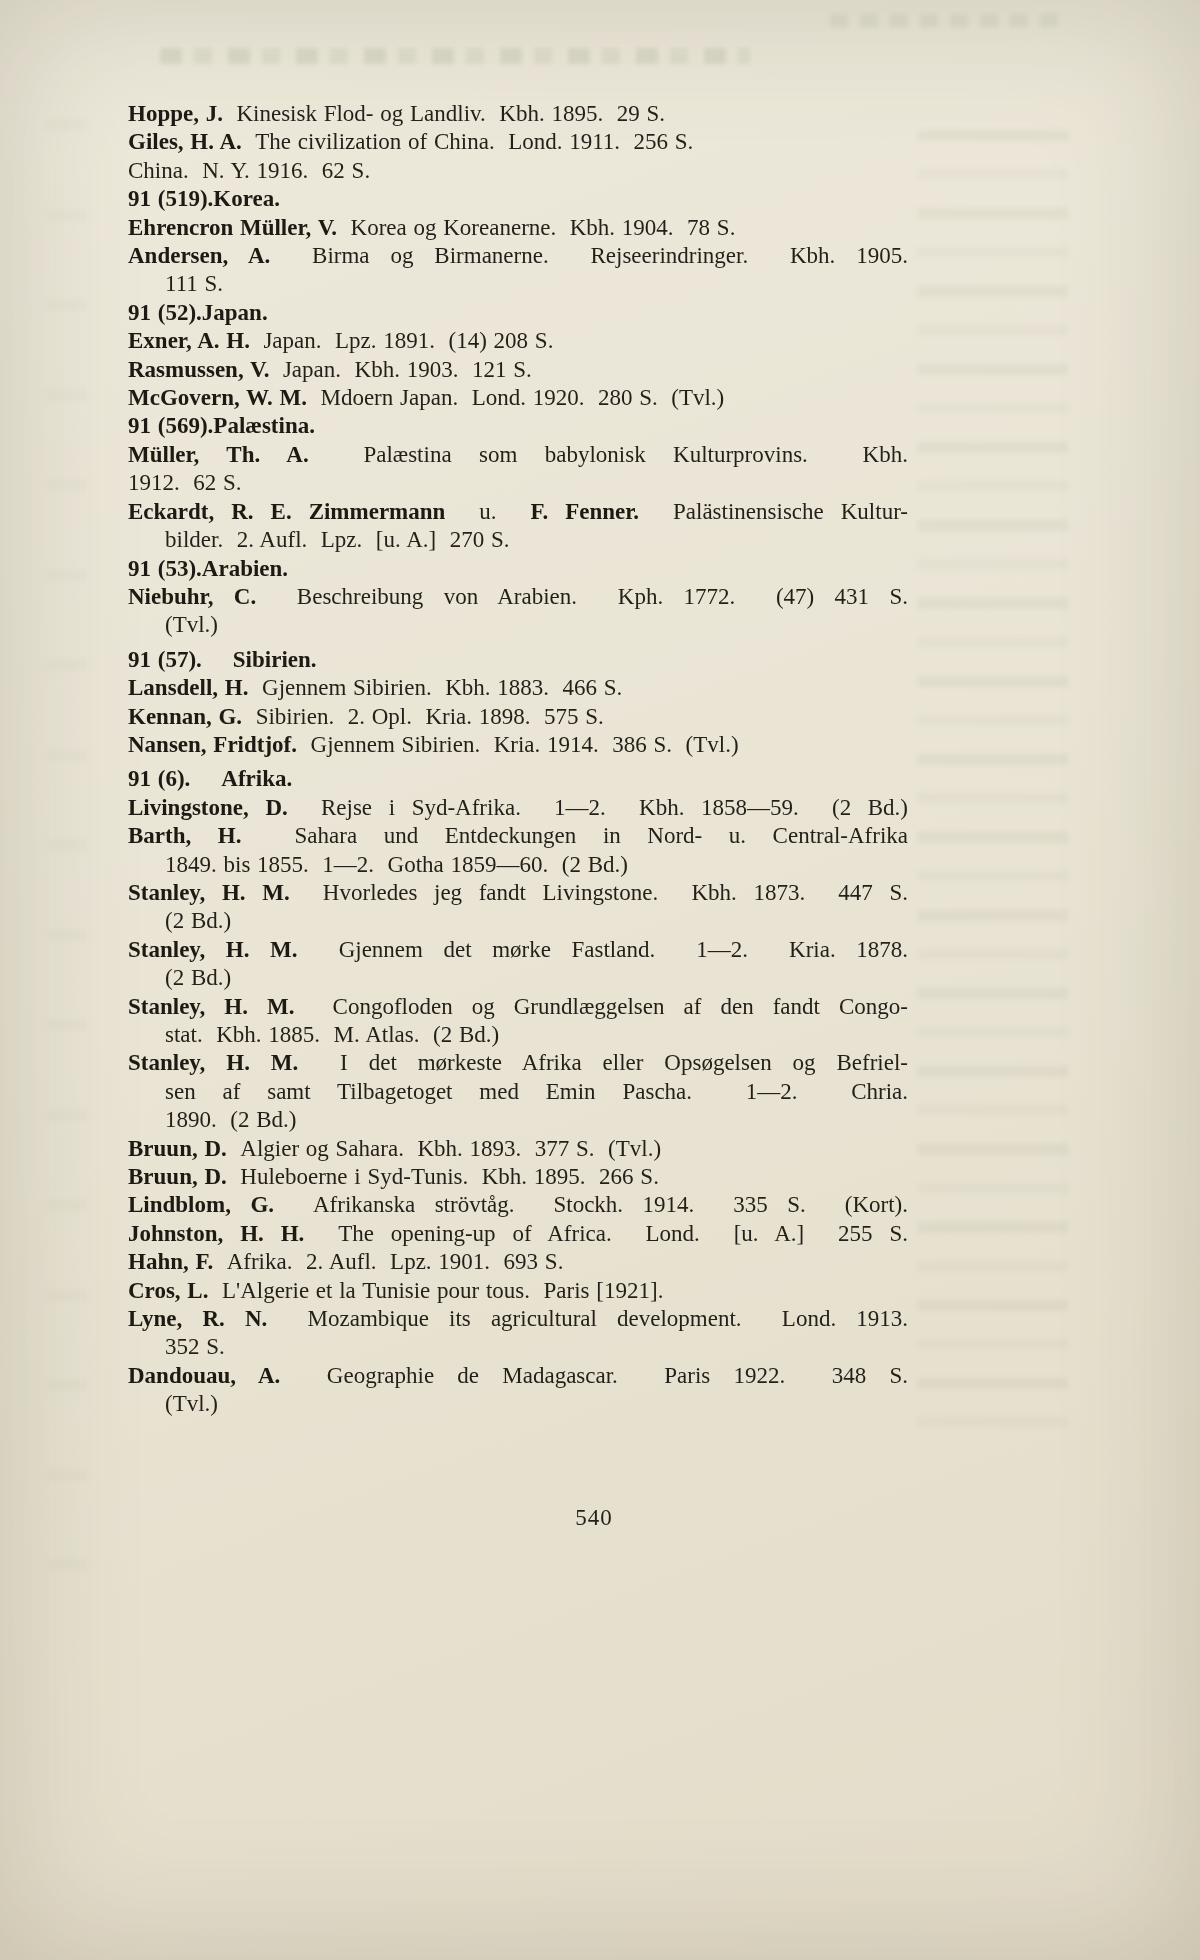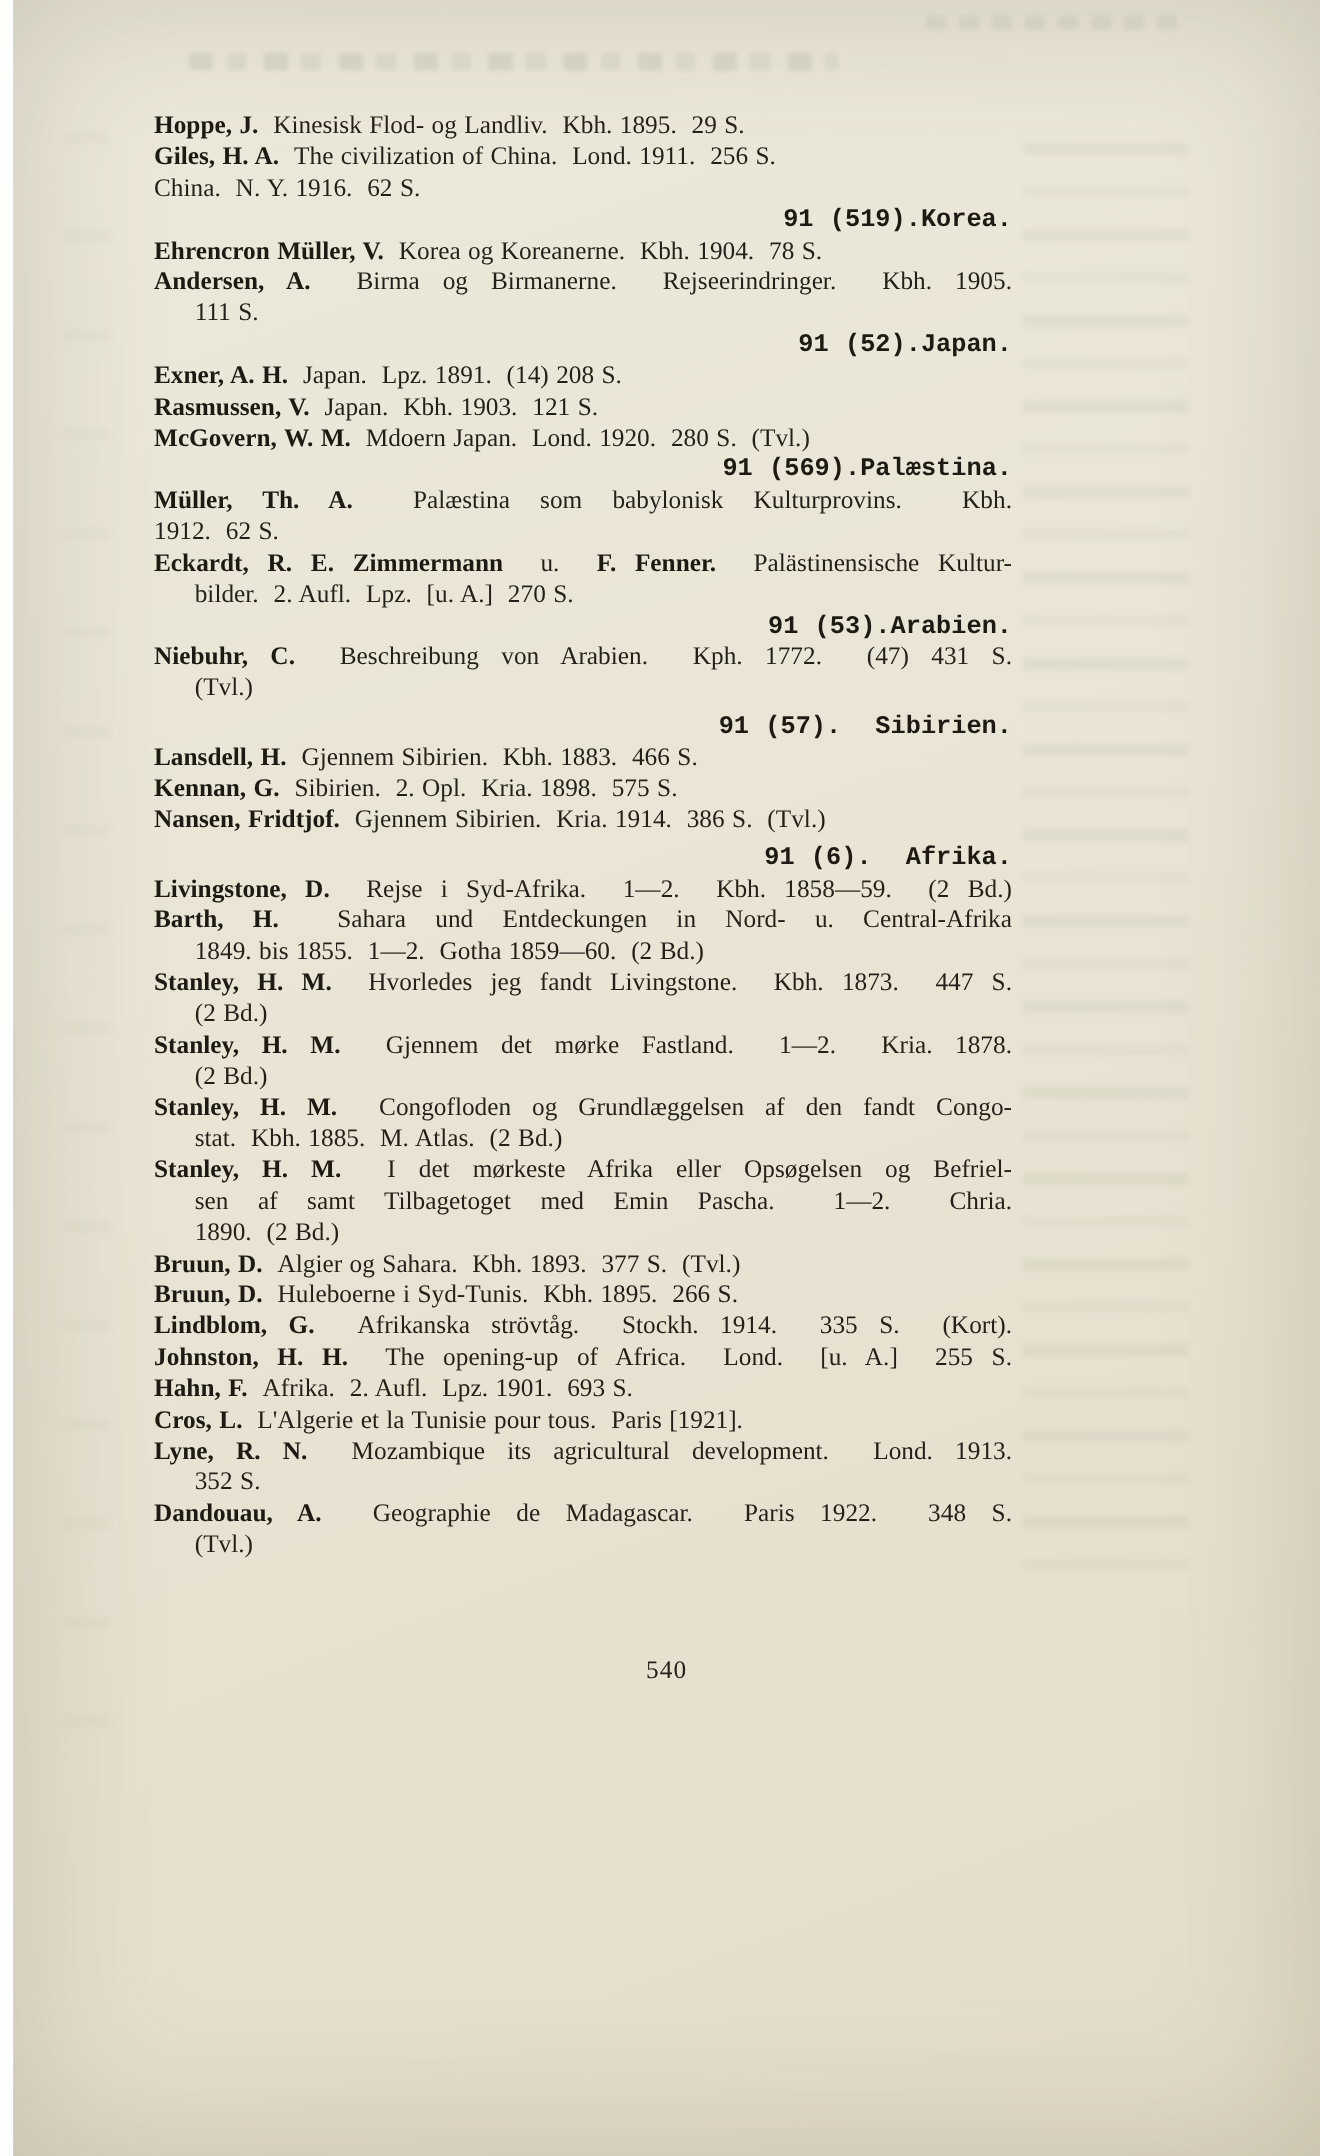--- a/index.html
+++ b/index.html
@@ -7,21 +7,20 @@
   body {
     width: 1200px; height: 1960px;
     position: relative;
     font-family: "Liberation Serif", serif;
     overflow: hidden;
   }
   .paper {
     position: absolute; inset: 0;
     background: linear-gradient(160deg, #ede9db 0%, #e9e4d4 45%, #e3dcc9 100%);
     box-shadow: inset 0 0 140px rgba(92, 80, 55, 0.22);
-    margin-left: 12px;
   }
   
   .bleed { position: absolute; pointer-events: none; border-radius: 3px; }
   .bleed-top {
     left: 160px; top: 48px; width: 590px; height: 16px; opacity: .45;
     background: repeating-linear-gradient(90deg,
       rgba(125,135,110,.35) 0 22px, transparent 22px 34px,
       rgba(125,135,110,.25) 34px 52px, transparent 52px 68px);
     filter: blur(2px);
   }
@@ -47,21 +46,21 @@
   .textblock {
     position: absolute; left: 128px; top: 100px; width: 780px;
     font-size: 23px; line-height: 28.4px;
     color: #241f18;
     word-spacing: 1px;
   }
   .line { min-height: 28.4px; }
   .line .b { font-weight: bold; color: #1e1a13; }
   .indent { padding-left: 37px; }
   .just { text-align: justify; text-align-last: justify; }
-  .section { display: flex; justify-content: flex-end; font-family: Liberation Mono, monospace; }
+  .section { display: flex; justify-content: flex-start; }
   .gap { margin-top: 6px; gap: 31px; }
   .pagenum {
     position: absolute; left: 144px; top: 1505px; width: 900px;
     text-align: center; font-size: 23px; letter-spacing: 1px;
     color: #241f18;
   }
 </style>
 </head>
 <body>
 

